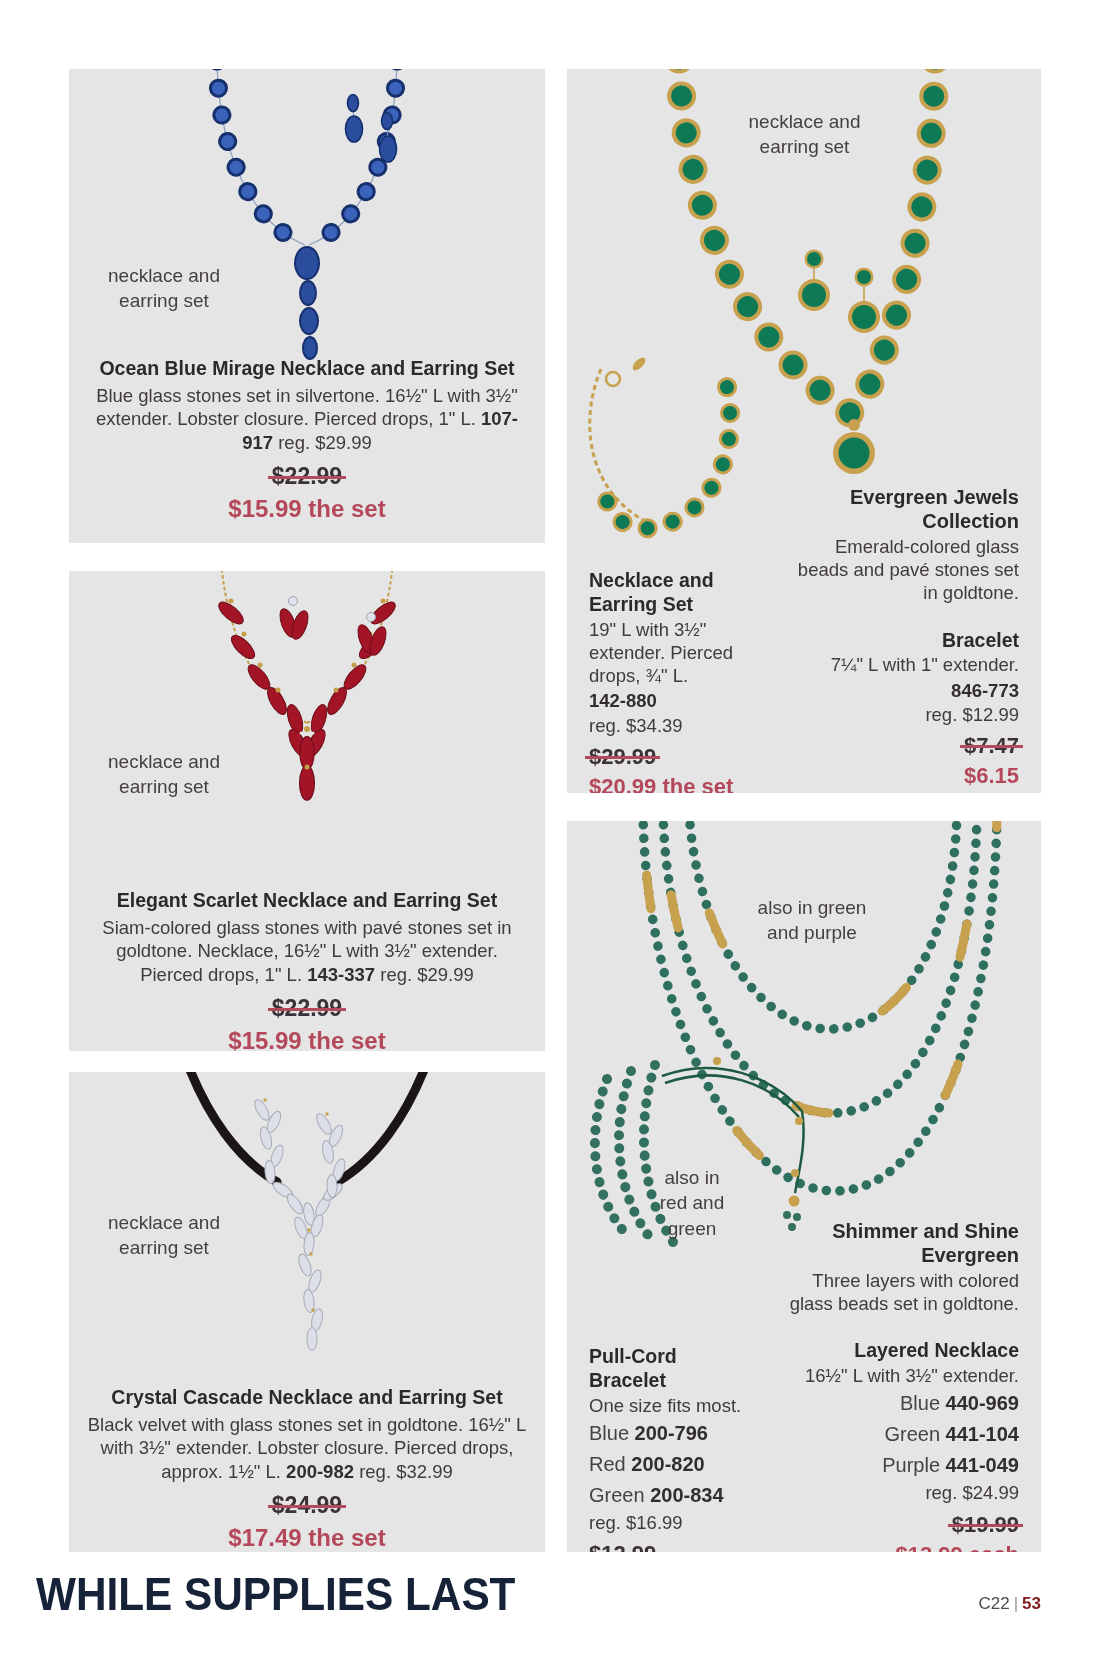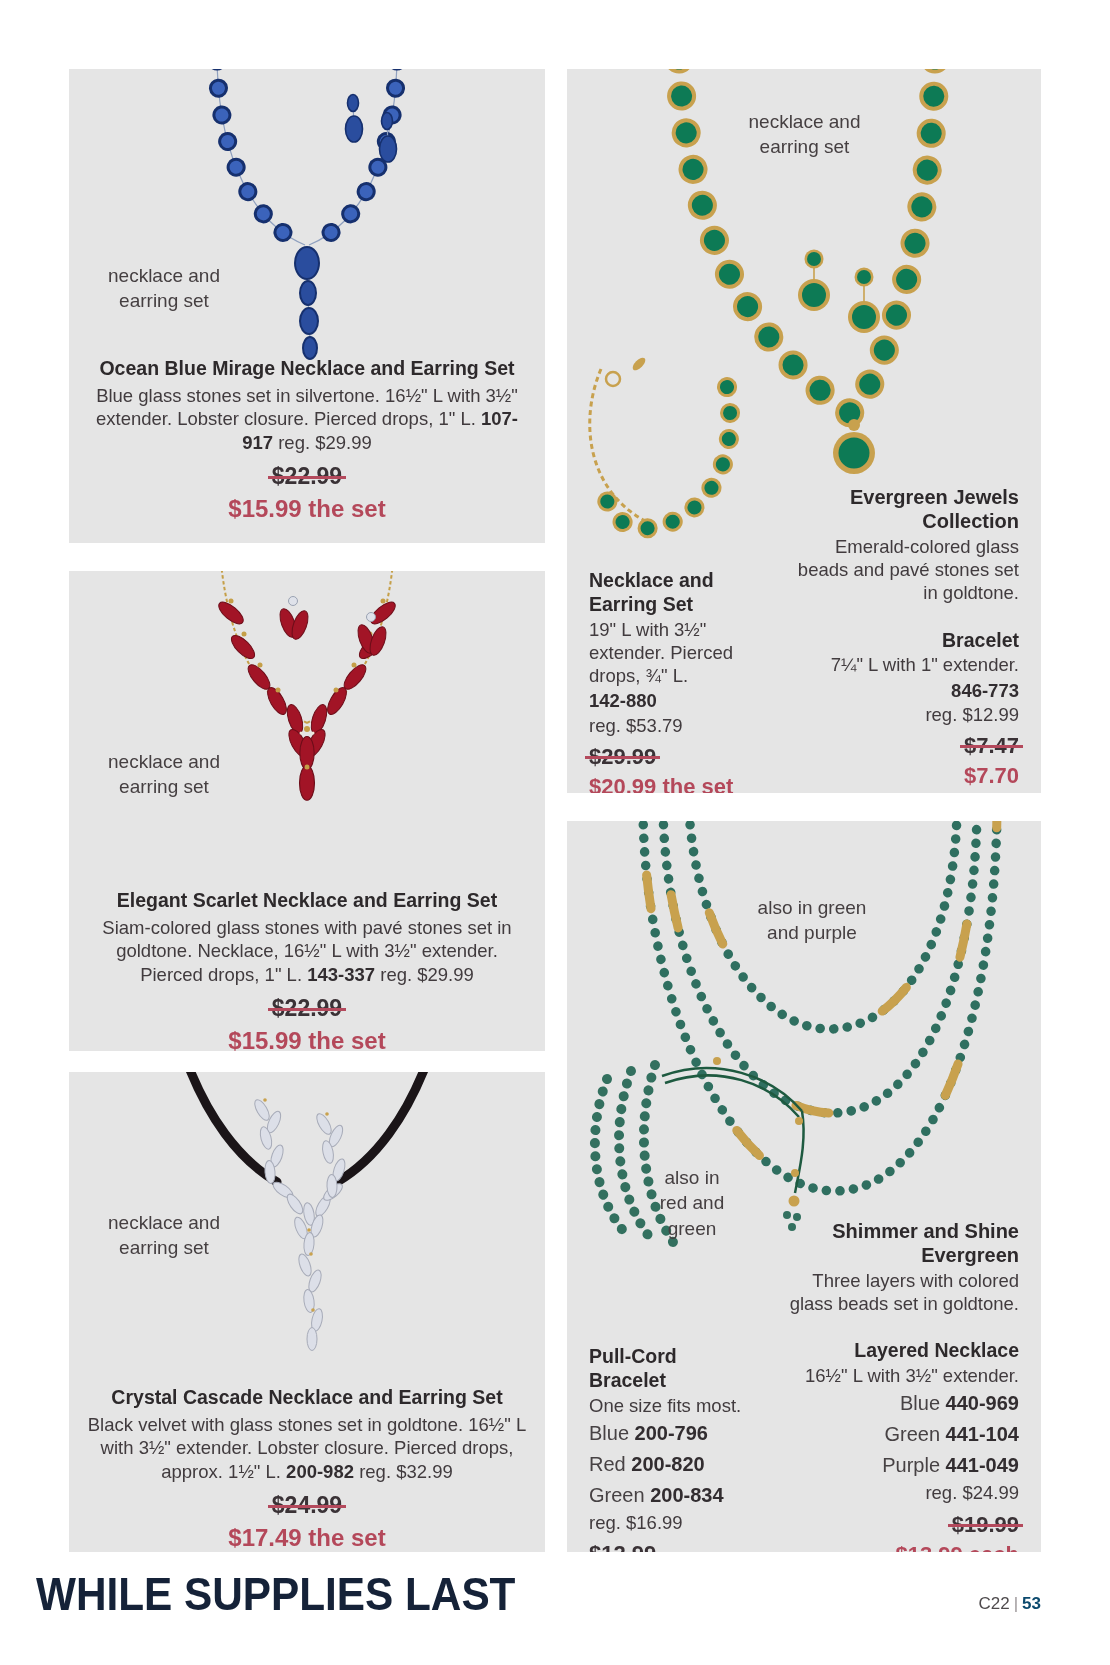--- a/index.html
+++ b/index.html
@@ -33,21 +33,21 @@
   .variant b{color:#322d30;}
   .gap{height:24px;}
   .col .old-price{font-size:22px;}
   .col .old-price-row{margin-top:9px;}
   .col .sale-price{font-size:22px;margin-top:8px;}
   
   .supplies-banner{position:absolute;left:36px;top:1566px;font-size:47px;font-weight:700;color:#152238;
                    letter-spacing:0;transform:scaleX(0.9);transform-origin:left center;white-space:nowrap;}
   .page-ref{position:absolute;right:69px;top:1594px;font-size:17px;color:#4f4b4d;}
   .page-ref .sep{color:#9b9597;padding:0 4px;}
-  .page-ref b{color:#0c4a6e;}
+  .page-ref b{color:#7f1d1d;}
 </style>
 </head>
 <body>
 
 <div class="page">
 
   <section class="card" id="card-ocean">
     <svg class="photo" width="476" height="300" viewBox="0 0 476 300">
       <path d="M148,-8 C150,90 185,155 236,176" fill="none" stroke="#8fa0bf" stroke-width="1.2"></path>
       <path d="M328,-8 C326,90 291,155 240,176" fill="none" stroke="#8fa0bf" stroke-width="1.2"></path>
@@ -203,34 +203,34 @@
       <circle cx="46" cy="310" r="7" fill="none" stroke="#c8a14e" stroke-width="2.5"></circle>
       <ellipse cx="72" cy="295" rx="4" ry="8" fill="#c8a14e" transform="rotate(45 72 295)"></ellipse>
       <path d="M160,318 C172,380 150,440 92,458 C60,464 40,448 38,420" fill="none" stroke="#c8a14e" stroke-width="20" stroke-linecap="round" stroke-dasharray="0.1 26"></path>
       <path d="M160,318 C172,380 150,440 92,458 C60,464 40,448 38,420" fill="none" stroke="#0d7a55" stroke-width="14" stroke-linecap="round" stroke-dasharray="0.1 26"></path>
     </svg>
     <div class="photo-label" style="left:170px;top:40px;width:135px">necklace and earring set</div>
     <div class="col col-left" style="left:22px;top:500px;width:152px">
       <h4>Necklace and Earring Set</h4>
       <p class="spec">19" L with 3½" extender. Pierced drops, ¾" L.</p>
       <p class="item-line">142-880</p>
-      <p class="spec">reg. $53.79</p>
+      <p class="spec">reg. $34.39</p>
       <div class="old-price-row"><span class="old-price">$29.99</span></div>
       <div class="sale-price">$20.99 the set</div>
     </div>
     <div class="col col-right" style="right:22px;top:416px;width:222px">
       <h4 class="collection-title">Evergreen Jewels Collection</h4>
       <p class="spec">Emerald-colored glass beads and pavé stones set in goldtone.</p>
       <div class="gap"></div>
       <h4>Bracelet</h4>
       <p class="spec">7¼" L with 1" extender.</p>
       <p class="item-line">846-773</p>
       <p class="spec">reg. $12.99</p>
       <div class="old-price-row"><span class="old-price">$7.47</span></div>
-      <div class="sale-price">$7.70</div>
+      <div class="sale-price">$6.15</div>
     </div>
   </section>
 
   <section class="card" id="card-shimmer">
     <svg class="photo" width="474" height="520" viewBox="0 0 474 520">
       <path d="M122,-10 C130,120 196,208 262,208 C338,208 388,112 390,-10" fill="none" stroke="#2f6f60" stroke-width="9.5" stroke-linecap="round" stroke-dasharray="0.1 13.5"></path>
       <path d="M122,-10 C130,120 196,208 262,208 C338,208 388,112 390,-10" fill="none" stroke="#c8a14e" stroke-width="9" stroke-linecap="round" stroke-dasharray="34 200" stroke-dashoffset="130"></path>
       <path d="M96,-10 C100,165 180,292 265,292 C358,292 408,150 410,-10" fill="none" stroke="#2f6f60" stroke-width="9.5" stroke-linecap="round" stroke-dasharray="0.1 13.5"></path>
       <path d="M96,-10 C100,165 180,292 265,292 C358,292 408,150 410,-10" fill="none" stroke="#c8a14e" stroke-width="9" stroke-linecap="round" stroke-dasharray="34 220" stroke-dashoffset="170"></path>
       <path d="M76,-10 C78,195 172,370 268,370 C372,370 428,185 430,-10" fill="none" stroke="#2f6f60" stroke-width="9.5" stroke-linecap="round" stroke-dasharray="0.1 13.5"></path>

